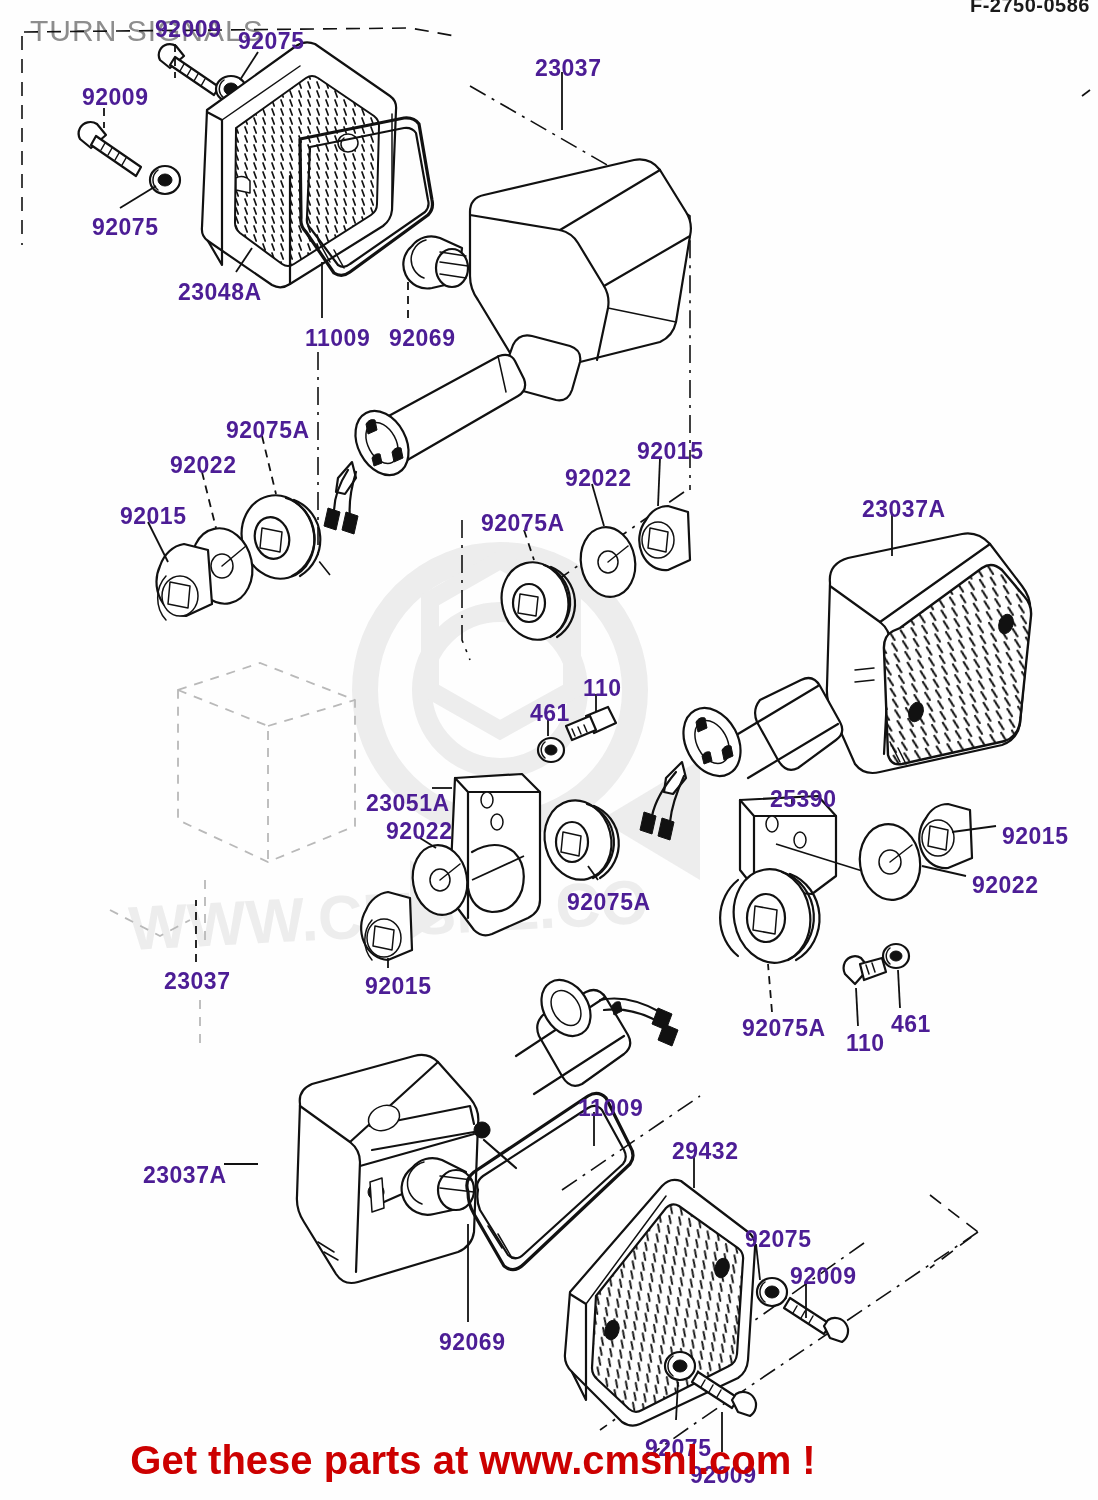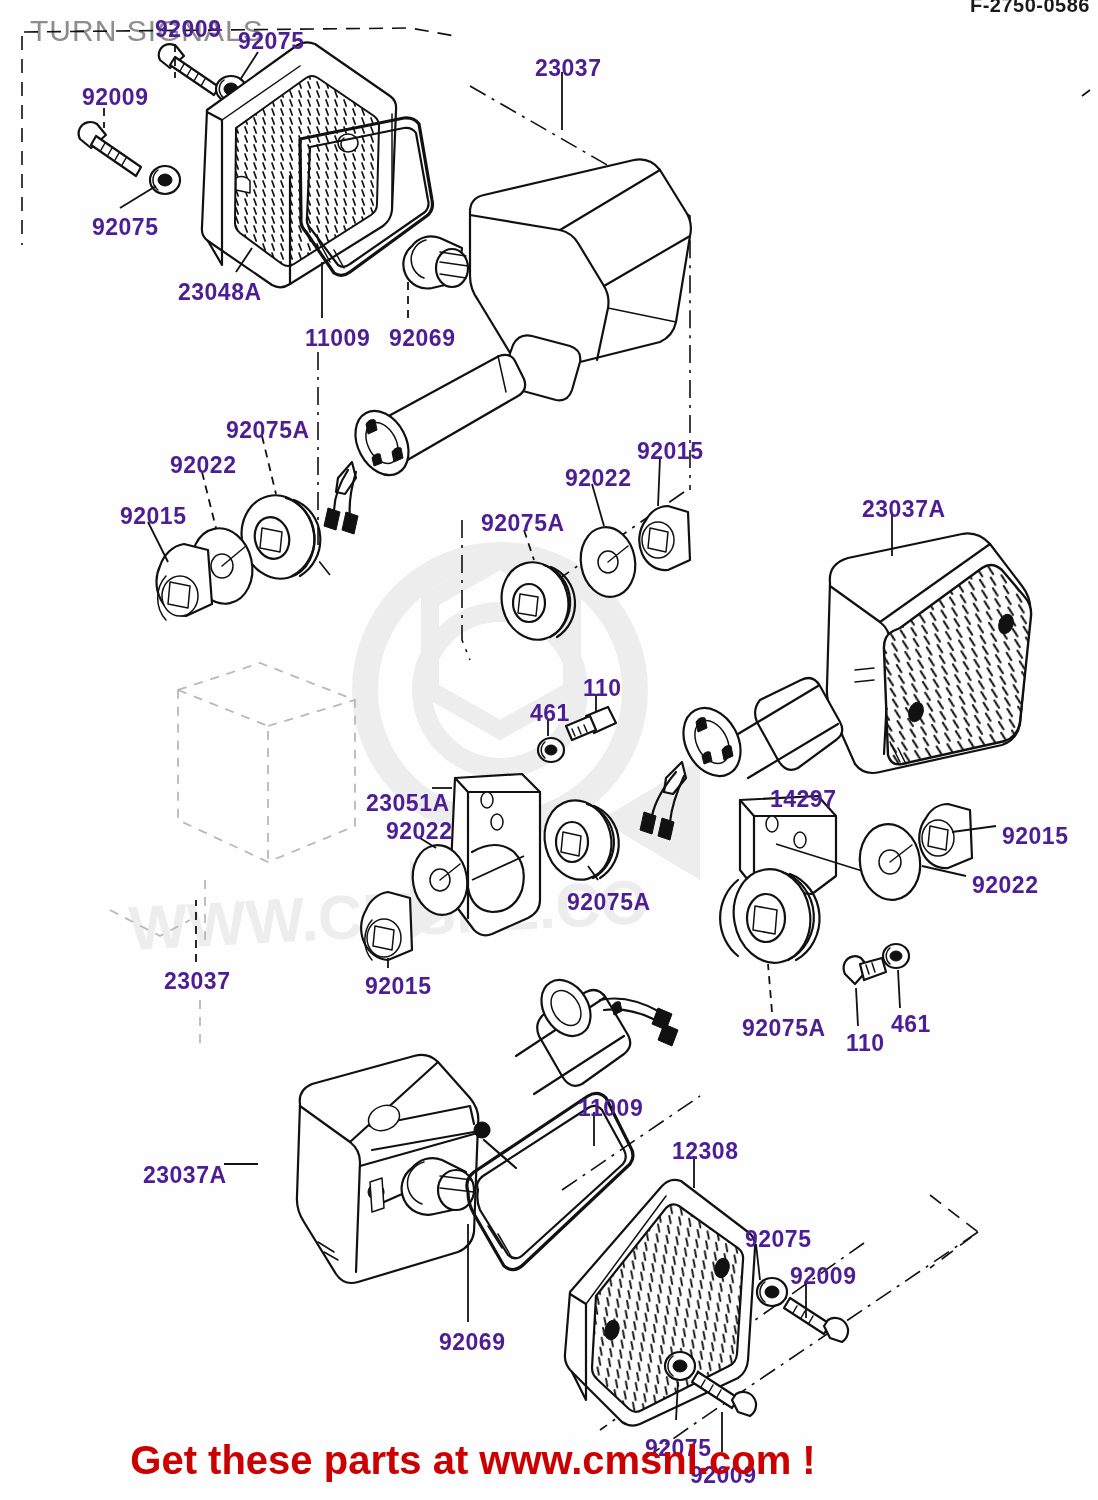--- a/index.html
+++ b/index.html
@@ -478,32 +478,32 @@
       <div class="lbl" style="left: 120px; top: 505px;">92015</div>
       <div class="lbl" style="left: 637px; top: 440px;">92015</div>
       <div class="lbl" style="left: 565px; top: 467px;">92022</div>
       <div class="lbl" style="left: 481px; top: 512px;">92075A</div>
       <div class="lbl" style="left: 862px; top: 498px;">23037A</div>
       <div class="lbl" style="left: 583px; top: 677px;">110</div>
       <div class="lbl" style="left: 530px; top: 702px;">461</div>
       <div class="lbl" style="left: 366px; top: 792px;">23051A</div>
       <div class="lbl" style="left: 386px; top: 820px;">92022</div>
       <div class="lbl" style="left: 567px; top: 891px;">92075A</div>
-      <div class="lbl" style="left: 770px; top: 788px;">14297</div>
+      <div class="lbl" style="left: 770px; top: 788px;">25390</div>
       <div class="lbl" style="left: 1002px; top: 825px;">92015</div>
       <div class="lbl" style="left: 972px; top: 874px;">92022</div>
       <div class="lbl" style="left: 742px; top: 1017px;">92075A</div>
       <div class="lbl" style="left: 846px; top: 1032px;">110</div>
       <div class="lbl" style="left: 891px; top: 1013px;">461</div>
       <div class="lbl" style="left: 164px; top: 970px;">23037</div>
       <div class="lbl" style="left: 365px; top: 975px;">92015</div>
       <div class="lbl" style="left: 143px; top: 1164px;">23037A</div>
       <div class="lbl" style="left: 578px; top: 1097px;">11009</div>
       <div class="lbl" style="left: 439px; top: 1331px;">92069</div>
-      <div class="lbl" style="left: 672px; top: 1140px;">12308</div>
+      <div class="lbl" style="left: 672px; top: 1140px;">29432</div>
       <div class="lbl" style="left: 745px; top: 1228px;">92075</div>
       <div class="lbl" style="left: 790px; top: 1265px;">92009</div>
       <div class="lbl" style="left: 645px; top: 1437px;">92075</div>
       <div class="lbl" style="left: 690px; top: 1464px;">92009</div>
     </div>
 
   <div id="footer">Get these parts at www.cmsnl.com !</div>
 </div>
 
 </body></html>

